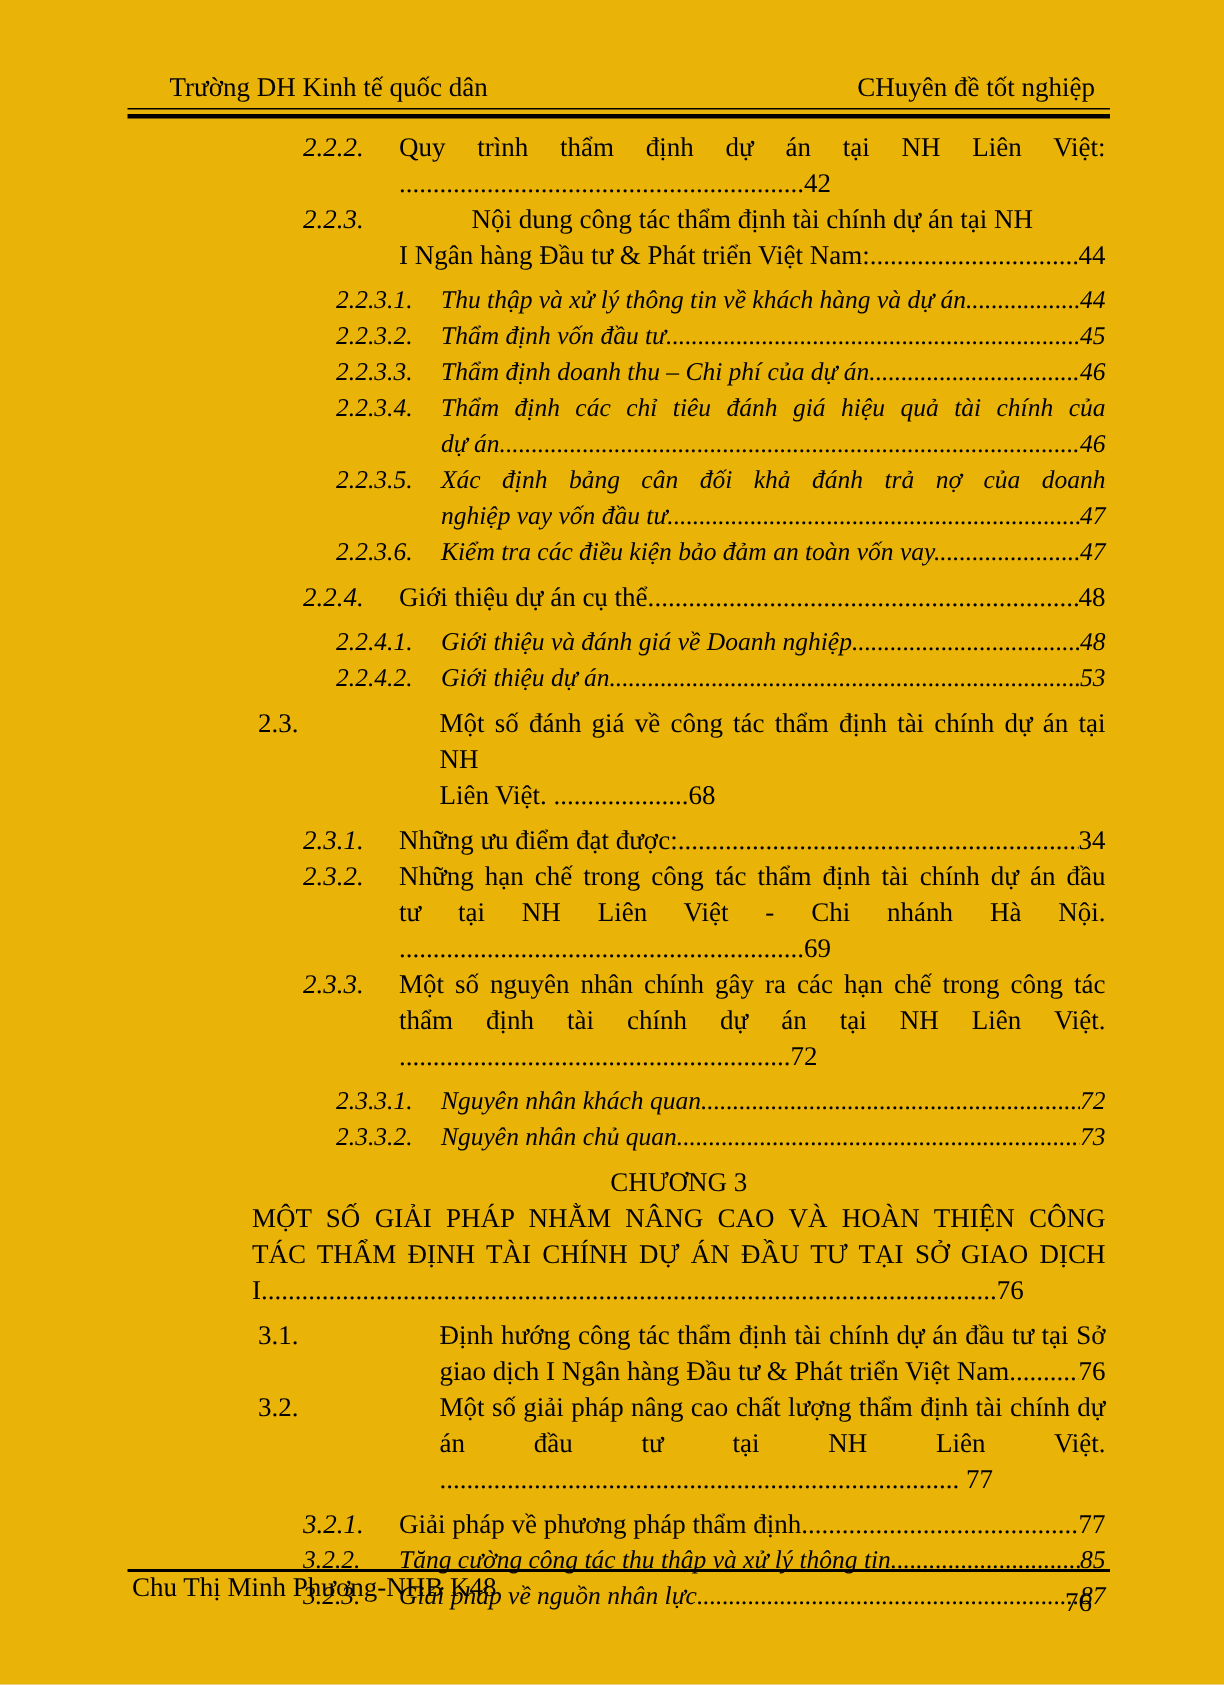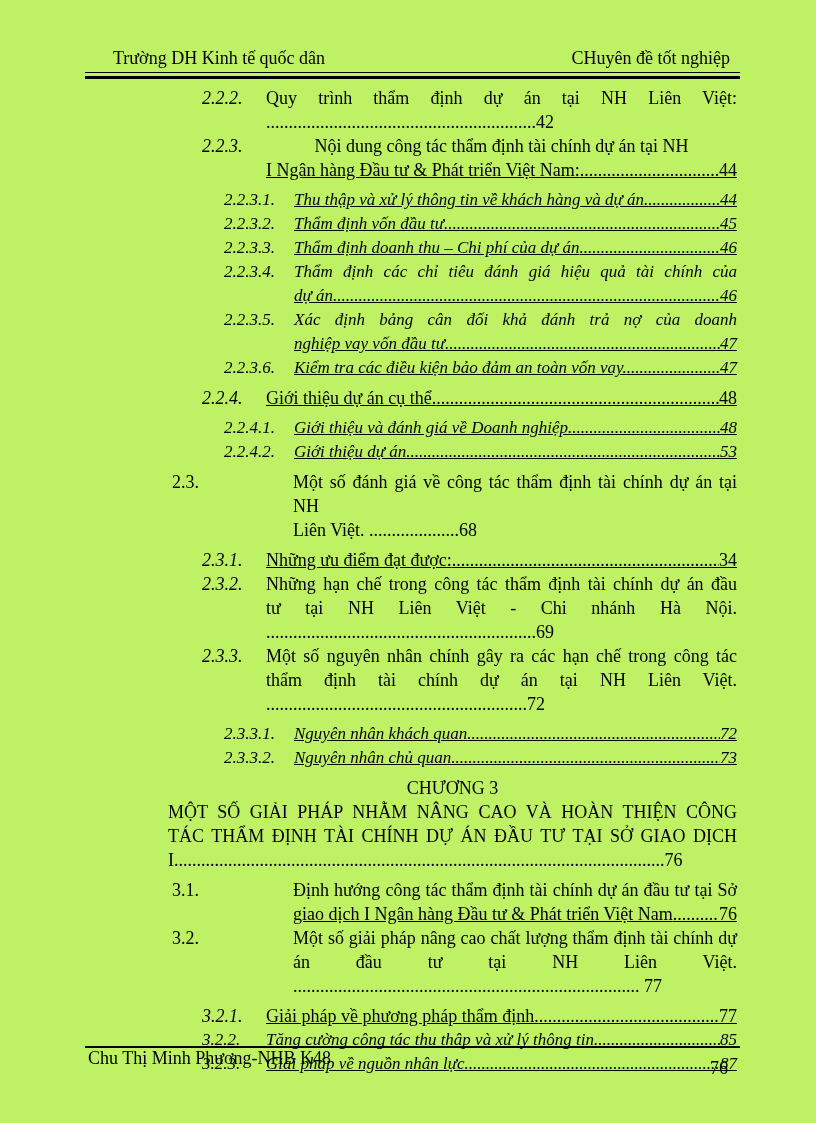--- a/index.html
+++ b/index.html
@@ -1,18 +1,18 @@
 <!DOCTYPE html>
 <html><head>
 <meta charset="utf-8">
 <style>
   html,body { margin:0; padding:0; background:#e8e8e8; }
   .page {
     position:relative; width:816px; height:1123px; margin:0 auto;
-    background:#bef264; color:#000;
+    background:#eab308; color:#000;
     font-family:"Liberation Serif","DejaVu Serif",serif;
     overflow:hidden;
   }
   
   .hdr-left  { position:absolute; left:113px; top:48px; font-size:18px; }
   .hdr-right { position:absolute; right:86px; top:48px; font-size:18px; }
   .hdr-rule-thin  { position:absolute; left:85px; right:76px; top:72px; height:1px; background:#000; }
   .hdr-rule-thick { position:absolute; left:85px; right:76px; top:76px; height:3px; background:#000; }
   
   .ftr-rule { position:absolute; left:85px; right:76px; top:1046px; height:2px; background:#000; }
@@ -27,21 +27,21 @@
   .row.chapter { margin-left:168px; }
   .l2 .num { width:93px; flex:none; }
   .l3 .num { width:64px; flex:none;font-style:italic; }
   .l4 .num { width:70px; flex:none; }
   .row.italic { font-style:italic; font-size:17px; }
   .row.gap { margin-top:6px; }
   .body { flex:1; min-width:0; }
   .line.justify { text-align:justify; text-align-last:justify; }
   .line.plain   { text-align:center; }
   .line.literal { white-space:nowrap; overflow:hidden; }
-  .line.fill { display:flex;text-decoration:underline; }
+  .line.fill { display:flex; }
   .fill .t  { white-space:nowrap; }
   .fill .dots { flex:1; overflow:hidden; white-space:nowrap; }
   .fill .pg { white-space:nowrap; }
 </style>
 </head>
 <body>
 
 <div class="page">
   <div class="hdr-left">Trường DH Kinh tế quốc dân</div>
   <div class="hdr-right">CHuyên đề tốt nghiệp</div>

